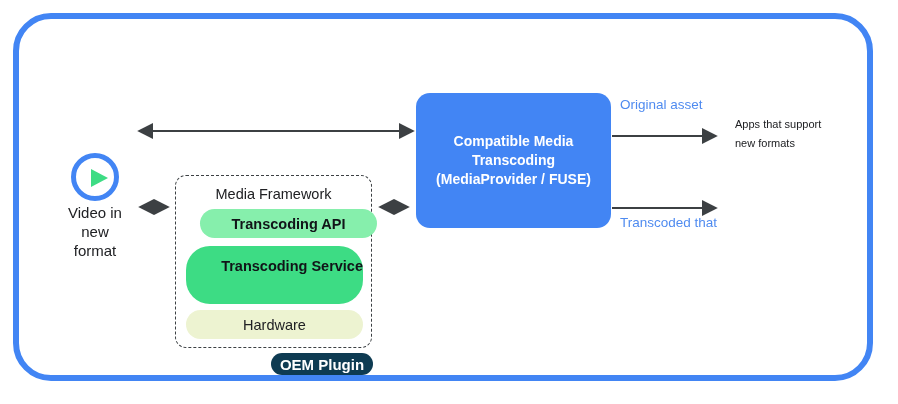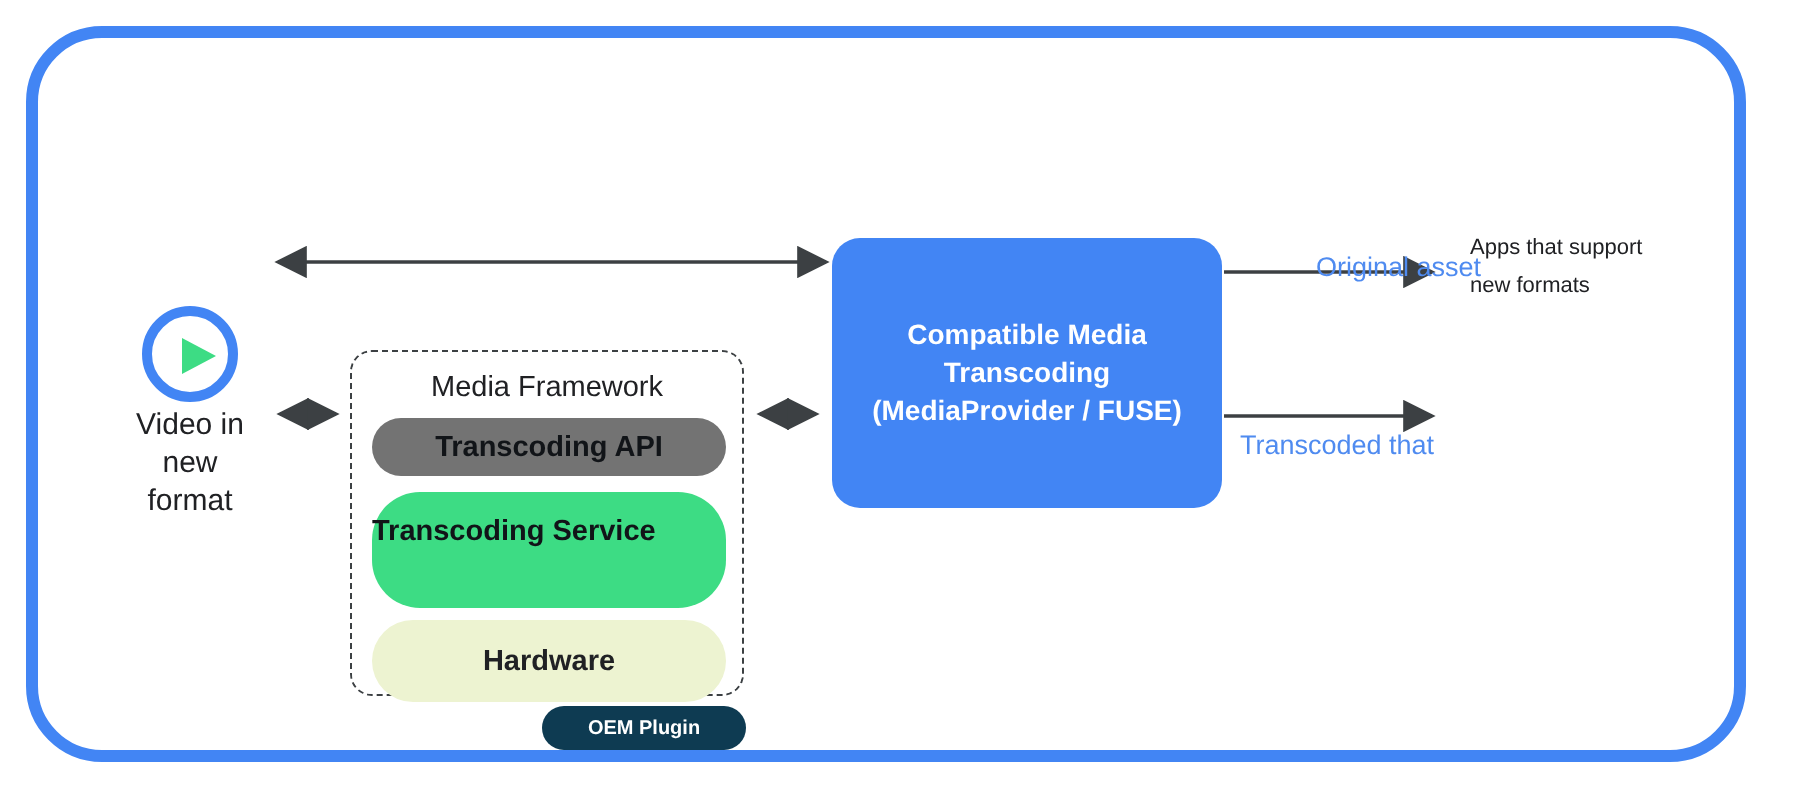--- a/index.html
+++ b/index.html
@@ -90,71 +90,71 @@
     border-radius: 24px;
     box-sizing: border-box;
     display: flex;
     align-items: center;
     justify-content: center;
     font-size: 14.5px;
     font-weight: bold;
     color: #111418;
   }
   #pill-api {
-    left: 10px;
+    left: 24px;
     top: 33px;
     width: 177px;
     height: 29px;
-    background: #737373;
+    background: #86efac;
   }
   #pill-service {
     left: 10px;
     top: 70px;
     width: 177px;
     height: 58px;
     background: #3ddc84;
   }
   #pill-service .svc-label {
     position: absolute;
     left: 0;
     top: 12px;
     width: 100%;
-    text-align: left;
+    text-align: right;
   }
   #oem-plugin {
     position: absolute;
     left: 85px;
     top: 107px;
     width: 102px;
     height: 22px;
     border-radius: 12px;
     background: #0e3b52;
     color: #ffffff;
-    font-size: 10px;
+    font-size: 15px;
     font-weight: bold;
     display: flex;
     align-items: center;
     justify-content: center;
     box-sizing: border-box;
   }
   #pill-hardware {
     left: 10px;
     top: 134px;
     width: 177px;
-    height: 41px;
+    height: 29px;
     background: #edf3d1;
-    font-weight: bold;
+    font-weight: normal;
     color: #202124;
   }
 
   
   #cmt-box {
     position: absolute;
     left: 416px;
-    top: 119px;
+    top: 93px;
     width: 195px;
     height: 135px;
     background: #4285f4;
     border-radius: 14px;
     box-sizing: border-box;
     display: flex;
     align-items: center;
     justify-content: center;
     text-align: center;
     color: #ffffff;
@@ -171,21 +171,21 @@
     overflow: visible;
   }
 
   
   .blue-label {
     position: absolute;
     font-size: 13.5px;
     color: #4f8bf0;
     white-space: nowrap;
   }
-  #label-original { left: 620px; top: 126px; margin-left: 38px; }
+  #label-original { left: 620px; top: 97px; }
   #label-transcoded { left: 620px; top: 215px; }
 
   .dark-label {
     position: absolute;
     font-size: 11px;
     line-height: 19px;
     color: #202124;
     white-space: pre-line;
   }
   #label-apps-support { left: 735px; top: 115px; }

